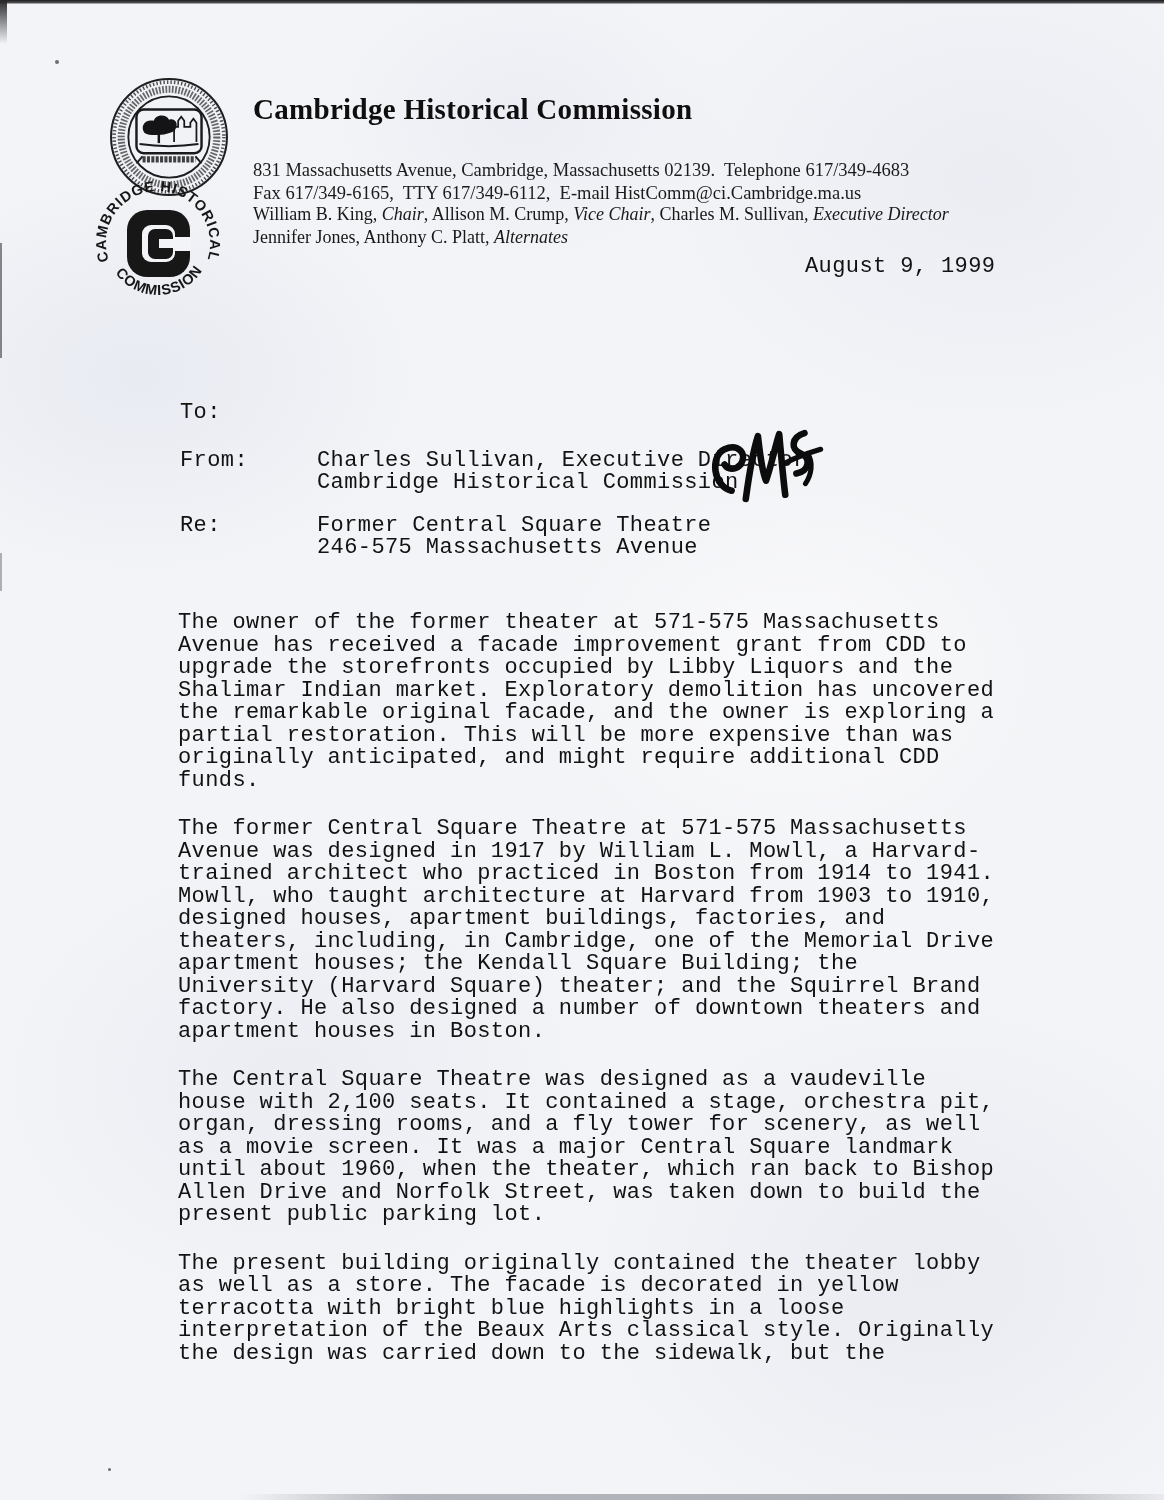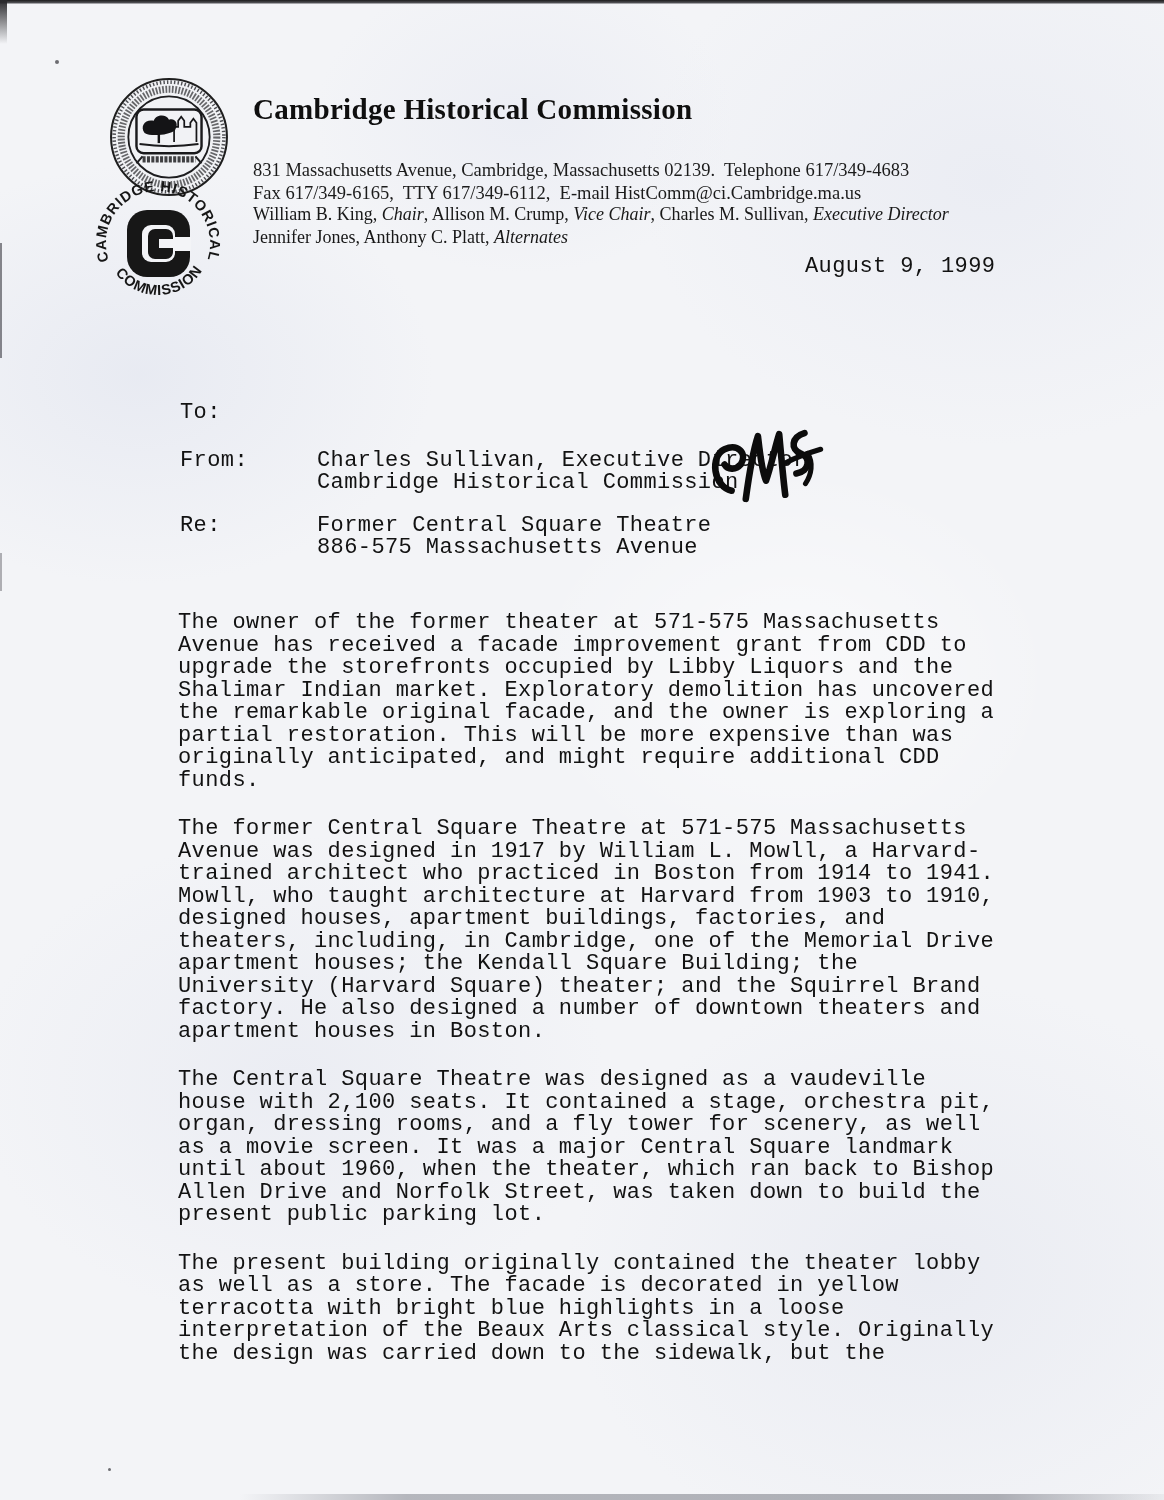--- a/index.html
+++ b/index.html
@@ -121,21 +121,21 @@
       <span class="memo-label">To:</span>
     </div>
     <div class="memo-row r2">
       <span class="memo-label">From:</span>
       <div class="memo-value">Charles Sullivan, Executive Director
 Cambridge Historical Commission</div>
     </div>
     <div class="memo-row r3">
       <span class="memo-label">Re:</span>
       <div class="memo-value">Former Central Square Theatre
-886-575 Massachusetts Avenue</div>
+246-575 Massachusetts Avenue</div>
     </div>
   </section>
 
   <svg class="signature" width="122" height="86" viewBox="0 0 120 85" aria-hidden="true">
     <g fill="none" stroke="#0c0c0c" stroke-width="6.5" stroke-linecap="round" stroke-linejoin="round">
       <path d="M 28,64 C 10,60 6,30 21,23 C 34,17 44,27 37,38 C 32,44 24,43 21,38"></path>
       <path d="M 42,72 C 45,50 49,25 54,10 C 56,28 58,45 62,54 C 67,40 71,20 75,8 C 77,30 79,52 81,68"></path>
       <path d="M 100,7 C 87,11 86,23 96,27 C 107,31 105,45 92,47"></path>
       <path d="M 82,36 C 94,30 106,26 116,23" stroke-width="5"></path>
       <path d="M 103,27 C 109,36 107,48 101,57" stroke-width="5"></path>

